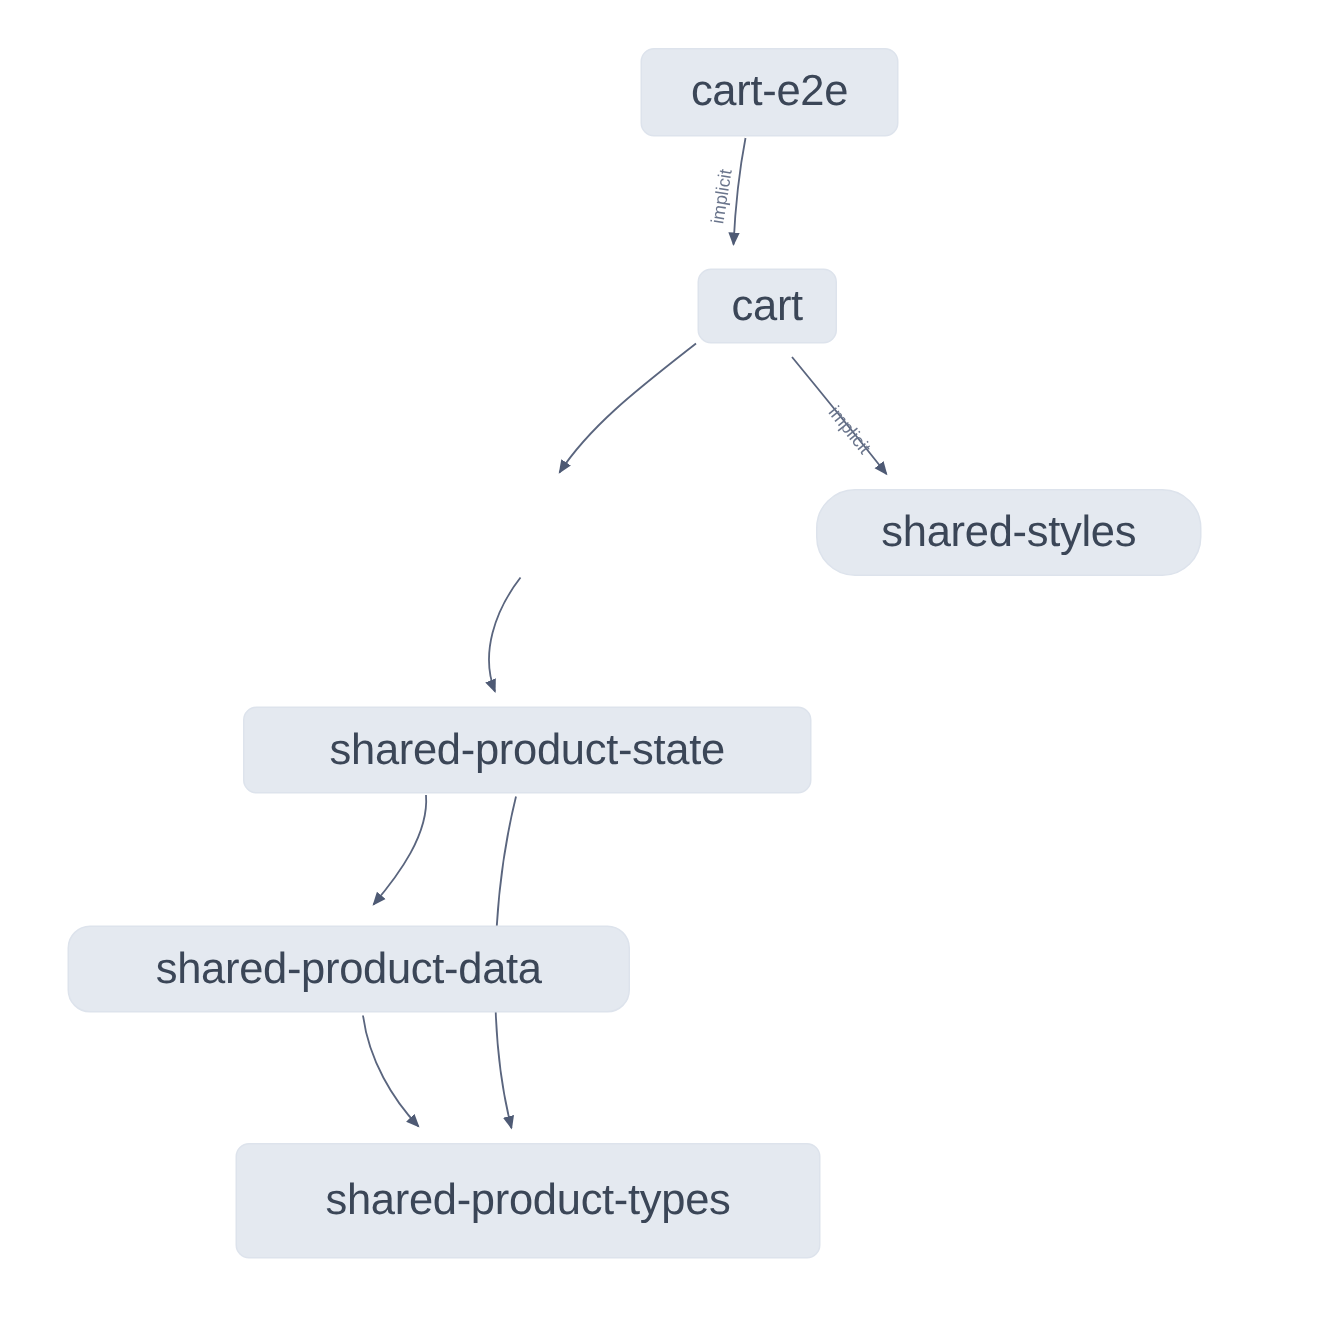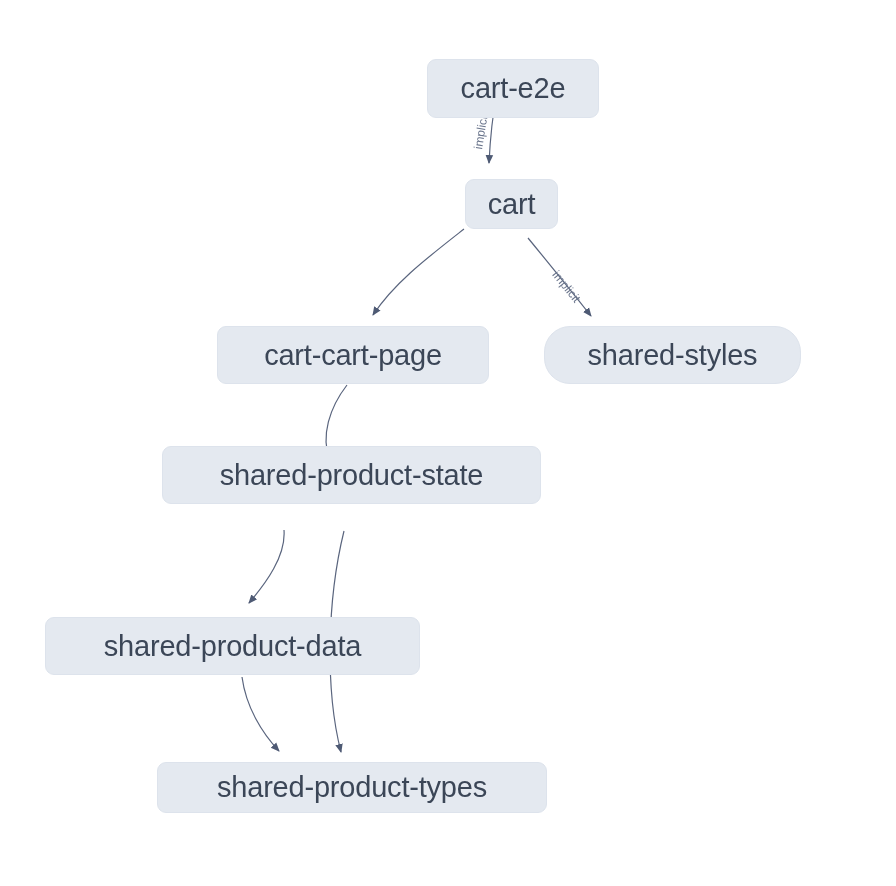--- a/index.html
+++ b/index.html
@@ -73,41 +73,38 @@
     <path class="edge-path" d="M284,530 C286,556 266,583 249,603" marker-end="url(#arrow)"></path>
 
     <path class="edge-path" d="M344,531 C327,600 325,690 341,752" marker-end="url(#arrow)"></path>
 
     <path class="edge-path" d="M242,677 C246,707 262,733 279,751" marker-end="url(#arrow)"></path>
 
     <text class="edge-label" x="481" y="135" text-anchor="middle" transform="rotate(-81 481 131)">implicit</text>
     <text class="edge-label" x="561" y="288" text-anchor="middle" transform="rotate(51 561 291)">implicit</text>
   </svg>
 
-  <div class="node" style="left:427px; top:32px;  width:172px; height:59px;margin-top:27px;">
+  <div class="node" style="left:427px; top:32px;  width:172px; height:59px;">
     <span class="node-label">cart-e2e</span>
   </div>
 
   <div class="node" style="left:465px; top:179px; width:93px;  height:50px;">
     <span class="node-label">cart</span>
   </div>
 
-  <div class="node" style="left:217px; top:326px; width:272px; height:58px;">
-    <span class="node-label">cart-cart-page</span>
-  </div>
 
   <div class="node" style="left:544px; top:326px; width:257px; height:58px;border-radius:26px;">
     <span class="node-label">shared-styles</span>
   </div>
 
-  <div class="node" style="left:162px; top:446px; width:379px; height:58px;">
+  <div class="node" style="left:162px; top:471px; width:379px; height:58px;">
     <span class="node-label">shared-product-state</span>
   </div>
 
-  <div class="node" style="left:45px;  top:617px; width:375px; height:58px;">
+  <div class="node" style="left:45px;  top:617px; width:375px; height:58px;border-radius:15px;">
     <span class="node-label">shared-product-data</span>
   </div>
 
-  <div class="node" style="left:157px; top:762px; width:390px; height:51px;">
+  <div class="node" style="left:157px; top:762px; width:390px; height:77px;">
     <span class="node-label">shared-product-types</span>
   </div>
 
 </div>
 
 </body></html>

